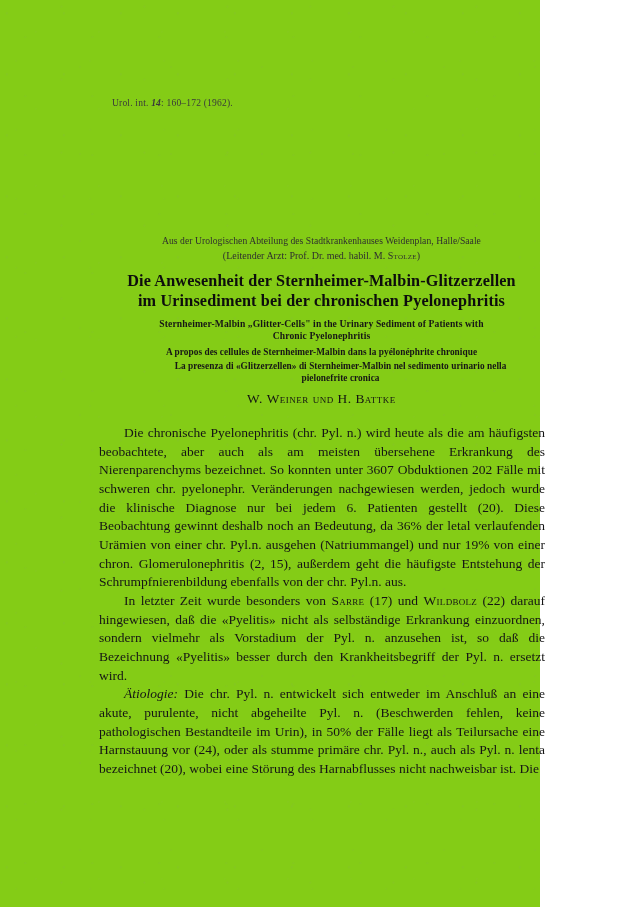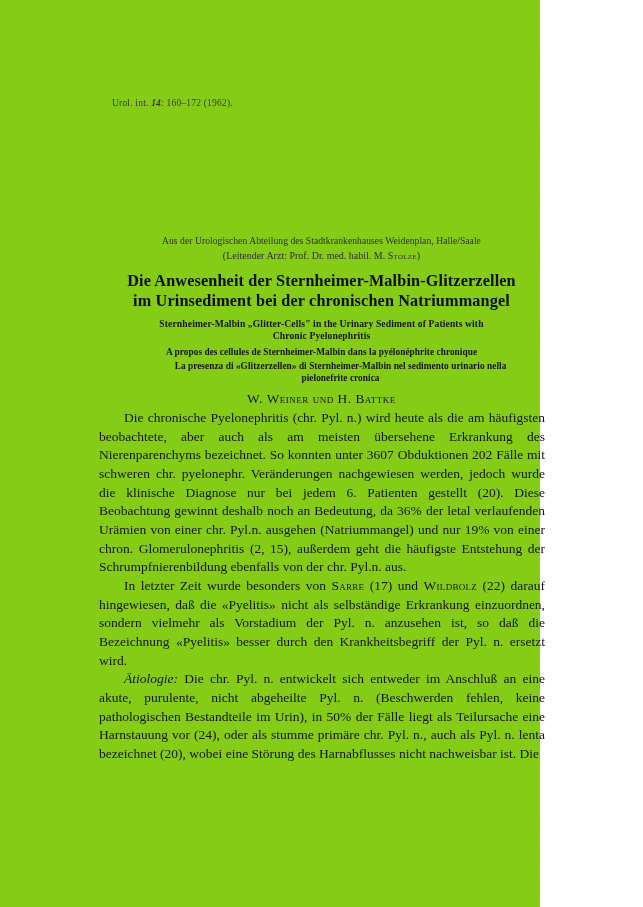--- a/index.html
+++ b/index.html
@@ -147,21 +147,21 @@
     color: #131313;
   }
   .authors .initial {
     font-variant: normal;
   }
 
   
   .body-text {
     position: absolute;
     left: 99px;
-    top: 409px;
+    top: 424px;
     width: 446px;
     font-size: 13.5px;
     line-height: 18.65px;
     text-align: justify;
     text-justify: inter-word;
     color: #151515;
     hyphens: manual;
   }
   .body-text p {
     margin: 0;
@@ -189,21 +189,21 @@
     </div>
 
     <div class="affiliation">
       <div class="line1">Aus der Urologischen Abteilung des Stadtkrankenhauses Weidenplan, Halle/Saale</div>
       <div class="line2"><span>(Leitender Arzt: Prof. Dr. med. habil. M. </span><span class="smallcaps">Stolze</span><span>)</span></div>
     </div>
 
     <div class="title-block">
       <div class="title-de">
         <div>Die Anwesenheit der Sternheimer-Malbin-Glitzerzellen</div>
-        <div>im Urinsediment bei der chronischen Natriummangel</div>
+        <div>im Urinsediment bei der chronischen Pyelonephritis</div>
       </div>
       <div class="title-en">
         <div>Sternheimer-Malbin „Glitter-Cells" in the Urinary Sediment of Patients with</div>
         <div>Chronic Pyelonephritis</div>
       </div>
       <div class="title-fr">
         <div>A propos des cellules de Sternheimer-Malbin dans la pyélonéphrite chronique</div>
       </div>
       <div class="title-es">
       </div>

